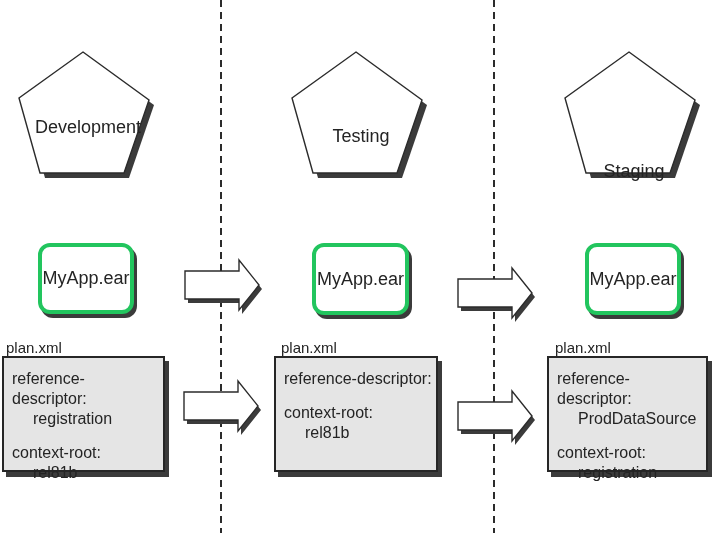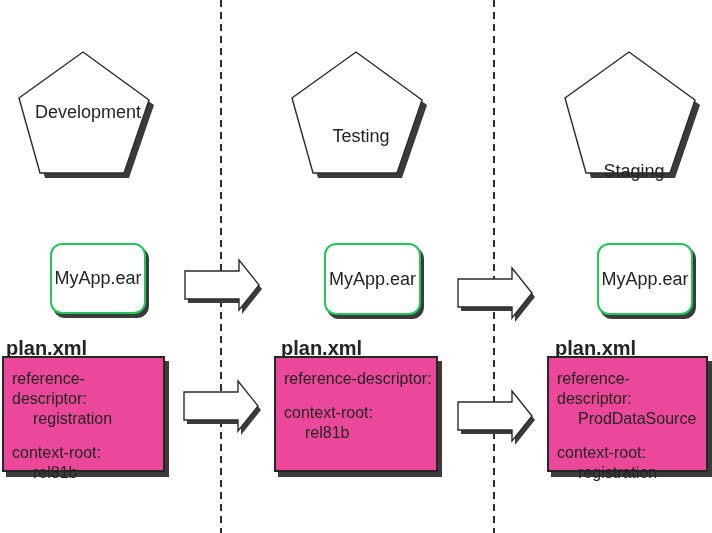--- a/index.html
+++ b/index.html
@@ -11,51 +11,50 @@
   .divider {
     position:absolute; top:0; width:2px; height:533px;
     background:repeating-linear-gradient(to bottom,#2b2b2b 0 7px, transparent 7px 12px);
   }
   .env-label {
     position:absolute; width:140px; text-align:center;
     font-size:18px; line-height:20px;
   }
   .ear-box {
     position:absolute; box-sizing:border-box;
-    background:#ffffff; border:2px solid #22c55e; border-radius:12px;
+    background:#ffffff; border:4px solid #22c55e; border-radius:12px;
     box-shadow:3px 4px 0 #3b3b3b;
     display:flex; align-items:center; justify-content:center;
     font-size:18px;
-    margin-left:12px;
   }
-  .plan-label { position:absolute; font-size:20px; line-height:18px;font-weight:bold; }
+  .plan-label { position:absolute; font-size:15px; line-height:18px; }
   .plan-box {
     position:absolute; box-sizing:border-box;
-    background:#ec4899; border:2px solid #262626;
+    background:#e5e5e5; border:2px solid #262626;
     box-shadow:4px 5px 0 #3b3b3b;
     padding:11px 4px 0 8px;
     font-size:16px; line-height:20px;
   }
   .plan-box .val { padding-left:21px; }
   .plan-box .spacer { height:14px; }
   svg { position:absolute; display:block; }
 </style>
 </head>
 <body>
 
 <div class="canvas">
 
   <div class="divider" style="left:220px;"></div>
   <div class="divider" style="left:493px;"></div>
 
   <svg class="abs" style="left:18px;top:51px;" width="140" height="134" viewBox="0 0 140 134">
     <polygon points="70,6 136,54 111,127 27,127 6,52" fill="#3b3b3b" stroke="none"></polygon>
     <polygon points="65,1 131,49 106,122 22,122 1,47" fill="#ffffff" stroke="#2b2b2b" stroke-width="1.4"></polygon>
   </svg>
-  <div class="env-label" style="left:18px;top:102px;">Development</div>
+  <div class="env-label" style="left:18px;top:117px;">Development</div>
 
   <div class="ear-box" style="left:38px;top:243px;width:96px;height:71px;">
     <span>MyApp.ear</span>
   </div>
 
   <div class="plan-label" style="left:6px;top:339px;">plan.xml</div>
   <div class="plan-box" style="left:2px;top:356px;width:163px;height:116px;">
     <div>reference-descriptor:</div>
     <div class="val">registration</div>
     <div class="spacer"></div>

